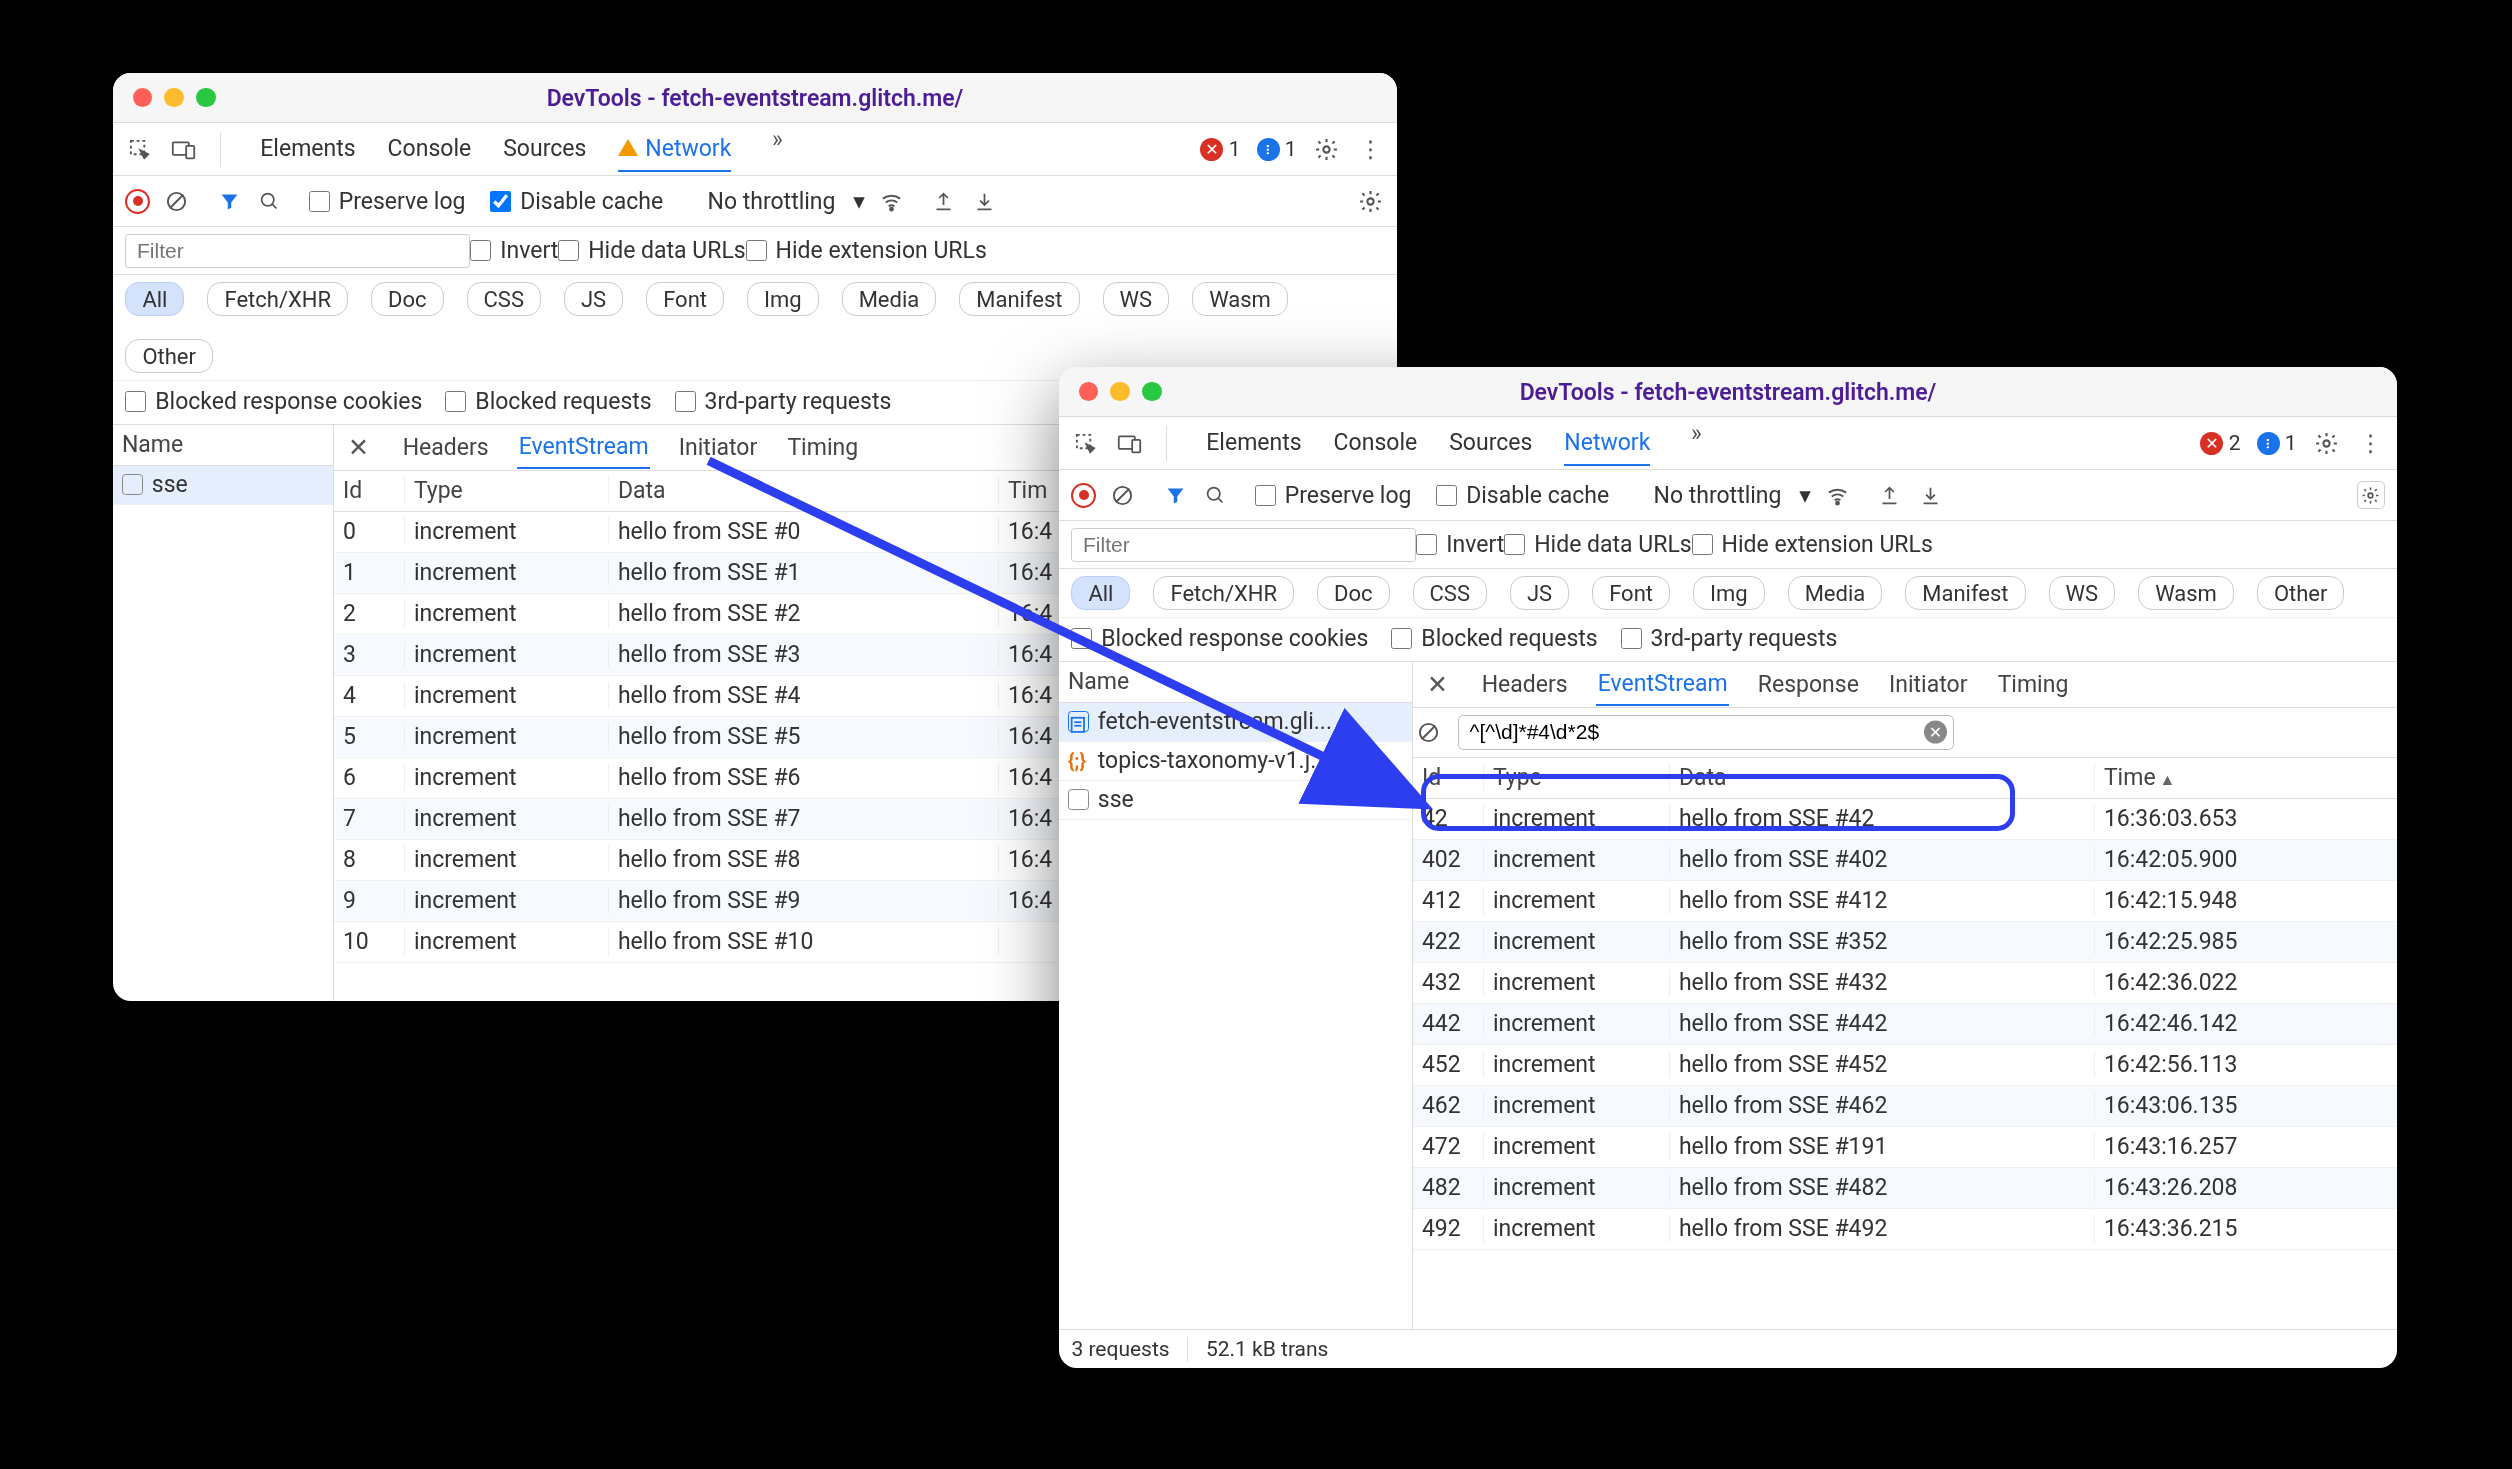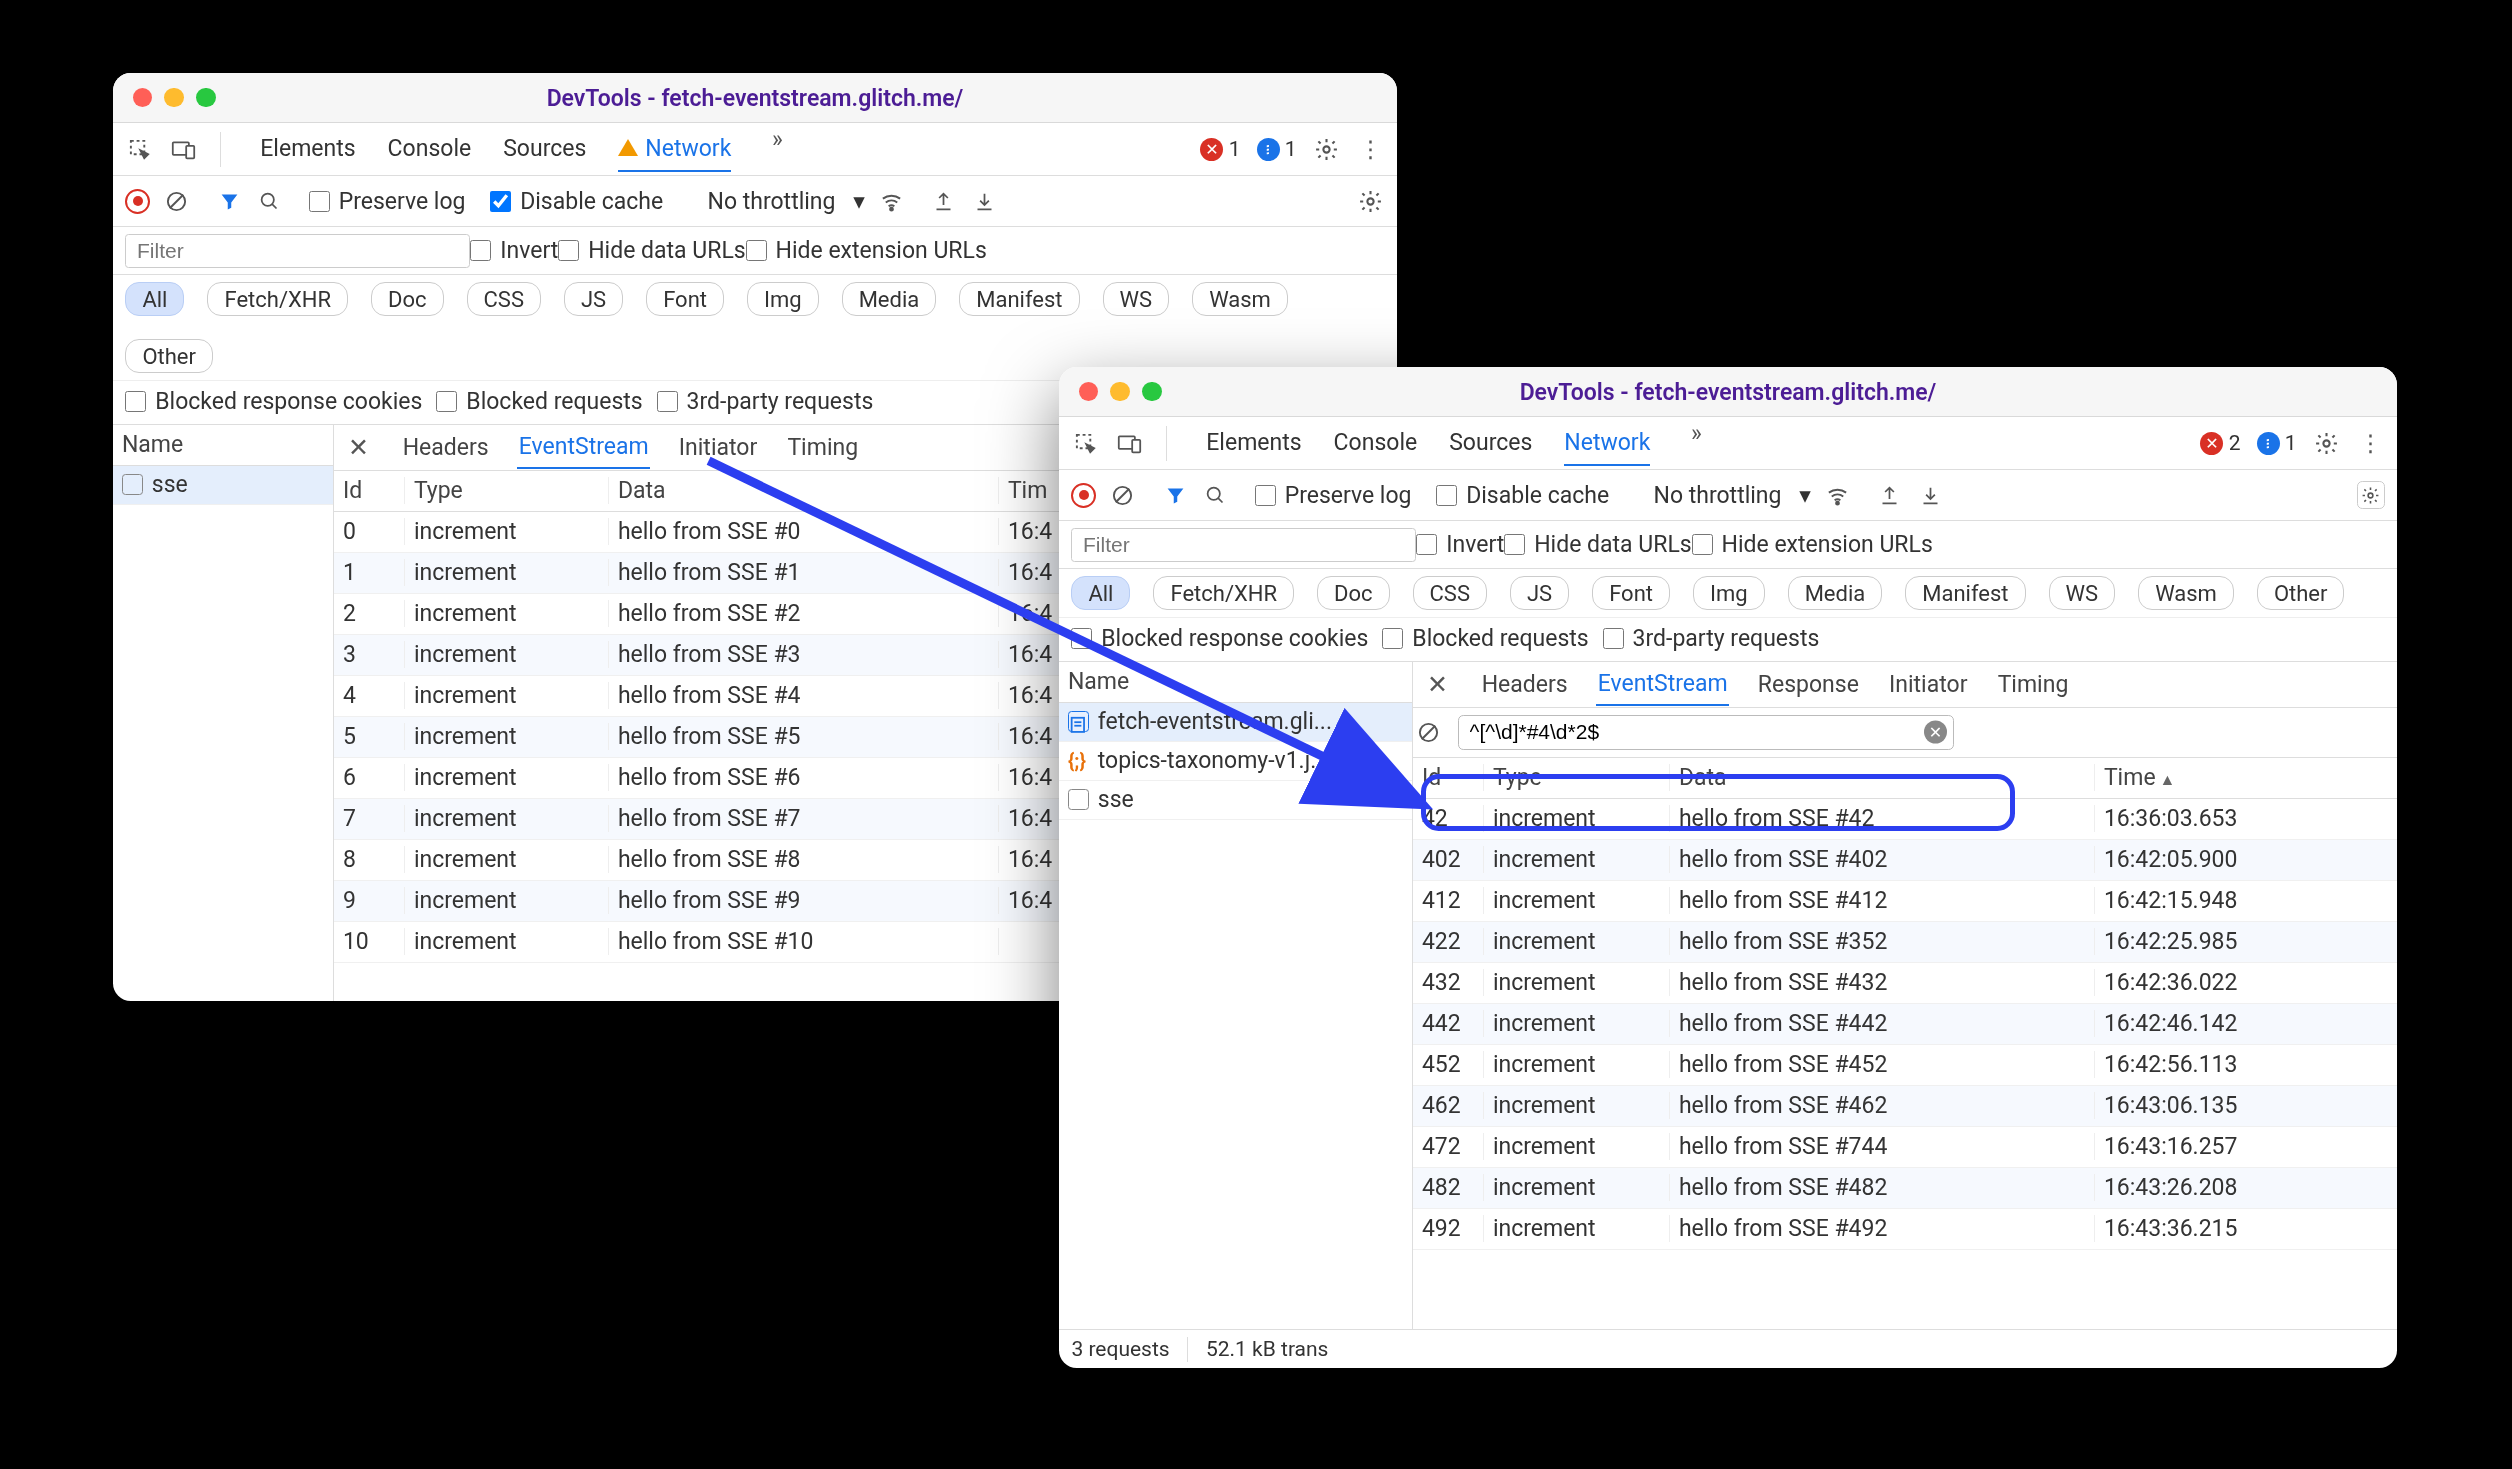--- a/index.html
+++ b/index.html
@@ -68,21 +68,21 @@
   .toolbar3 {
     display: flex; align-items: center; height: 48px; 
     border-bottom: 0.9px solid #ddd; padding: 0 12.4px;
   }
   .filter-input {
     width: 345px; height: 34px; border: 0.9px solid #ccc; border-radius: 3.5px; padding: 0 10.6px; font-size: 21px; color:#777;
   }
   .pills { display: flex; align-items: center; gap: 23px; padding: 7px 12.4px; border-bottom: 0.9px solid #eee; flex-wrap: wrap; }
   .pill { border: 0.9px solid #ccc; border-radius: 14px; padding: 3.5px 16px; cursor: pointer; font-size: 22px; background:#fff; }
   .pill.active { background: #d4e2fc; border-color: #b9cef5; }
-  .cbrow { display: flex; align-items: center; gap: 14px; padding: 7px 12.4px 8.9px; border-bottom: 0.9px solid #ddd; }
+  .cbrow { display: flex; align-items: center; gap: 23px; padding: 7px 12.4px 8.9px; border-bottom: 0.9px solid #ddd; }
   
   .body { display: flex; flex: 1; min-height: 0; }
   .leftcol { display: flex; flex-direction: column; border-right: 0.9px solid #ddd; }
   .colhdr { display: flex; align-items:center; height: 41px; border-bottom: 0.9px solid #ddd; padding: 0 8.9px; color:#444; }
   .reqitem { display: flex; align-items:center; gap: 8.9px; height: 39px; padding: 0 8.9px; border-bottom: 0.9px solid #f0f0f0; cursor:pointer; }
   .reqitem.sel { background: #e4eefc; }
   .reqicon { width: 21px; height: 21px; border-radius: 3.5px; }
   .reqicon.doc { background: #e8f0fe; border: 1.8px solid #1a73e8; }
   .reqicon.json { color: #e8710a; font-size: 19.5px; font-weight: 700; }
   .reqicon.empty { border: 1.8px solid #888; border-radius: 3.5px; }
@@ -616,21 +616,21 @@
             </div>
             <div class="dg-row alt" style="grid-template-columns: 71px 186px 425px 1fr;">
               <div>462</div>
               <div>increment</div>
               <div>hello from SSE #462</div>
               <div>16:43:06.135</div>
             </div>
             <div class="dg-row" style="grid-template-columns: 71px 186px 425px 1fr;">
               <div>472</div>
               <div>increment</div>
-              <div>hello from SSE #744</div>
+              <div>hello from SSE #191</div>
               <div>16:43:16.257</div>
             </div>
             <div class="dg-row alt" style="grid-template-columns: 71px 186px 425px 1fr;">
               <div>482</div>
               <div>increment</div>
               <div>hello from SSE #482</div>
               <div>16:43:26.208</div>
             </div>
             <div class="dg-row" style="grid-template-columns: 71px 186px 425px 1fr;">
               <div>492</div>

